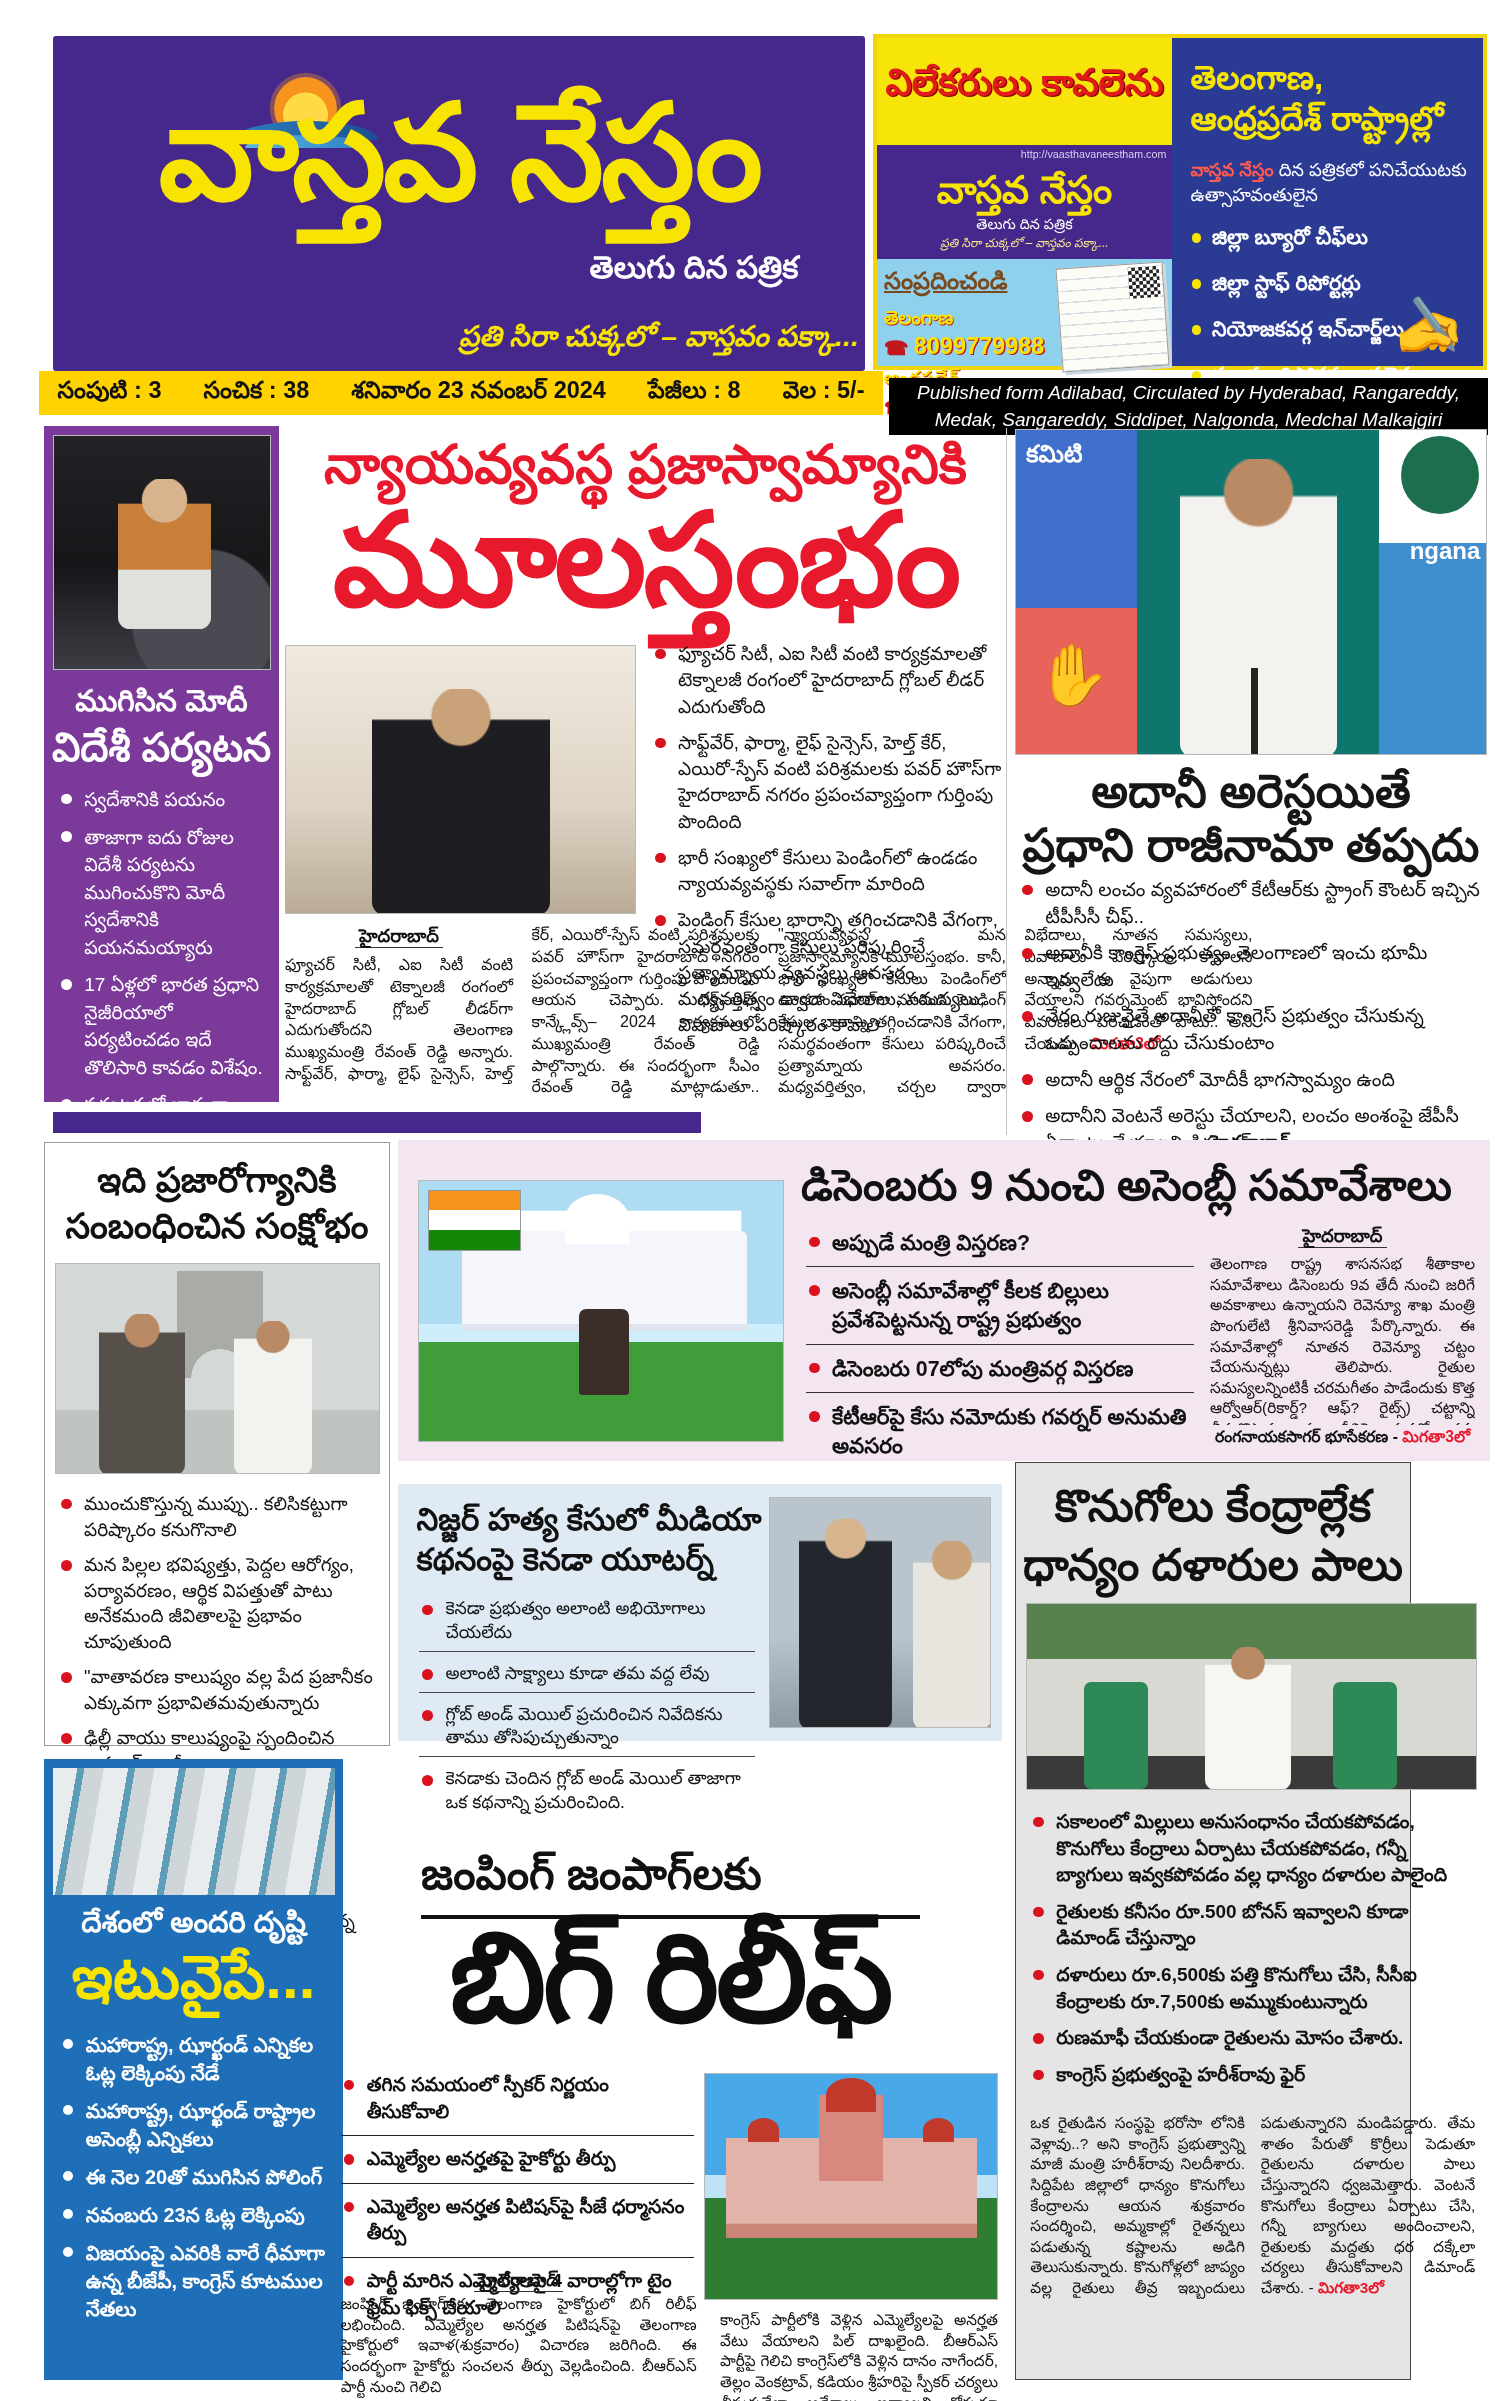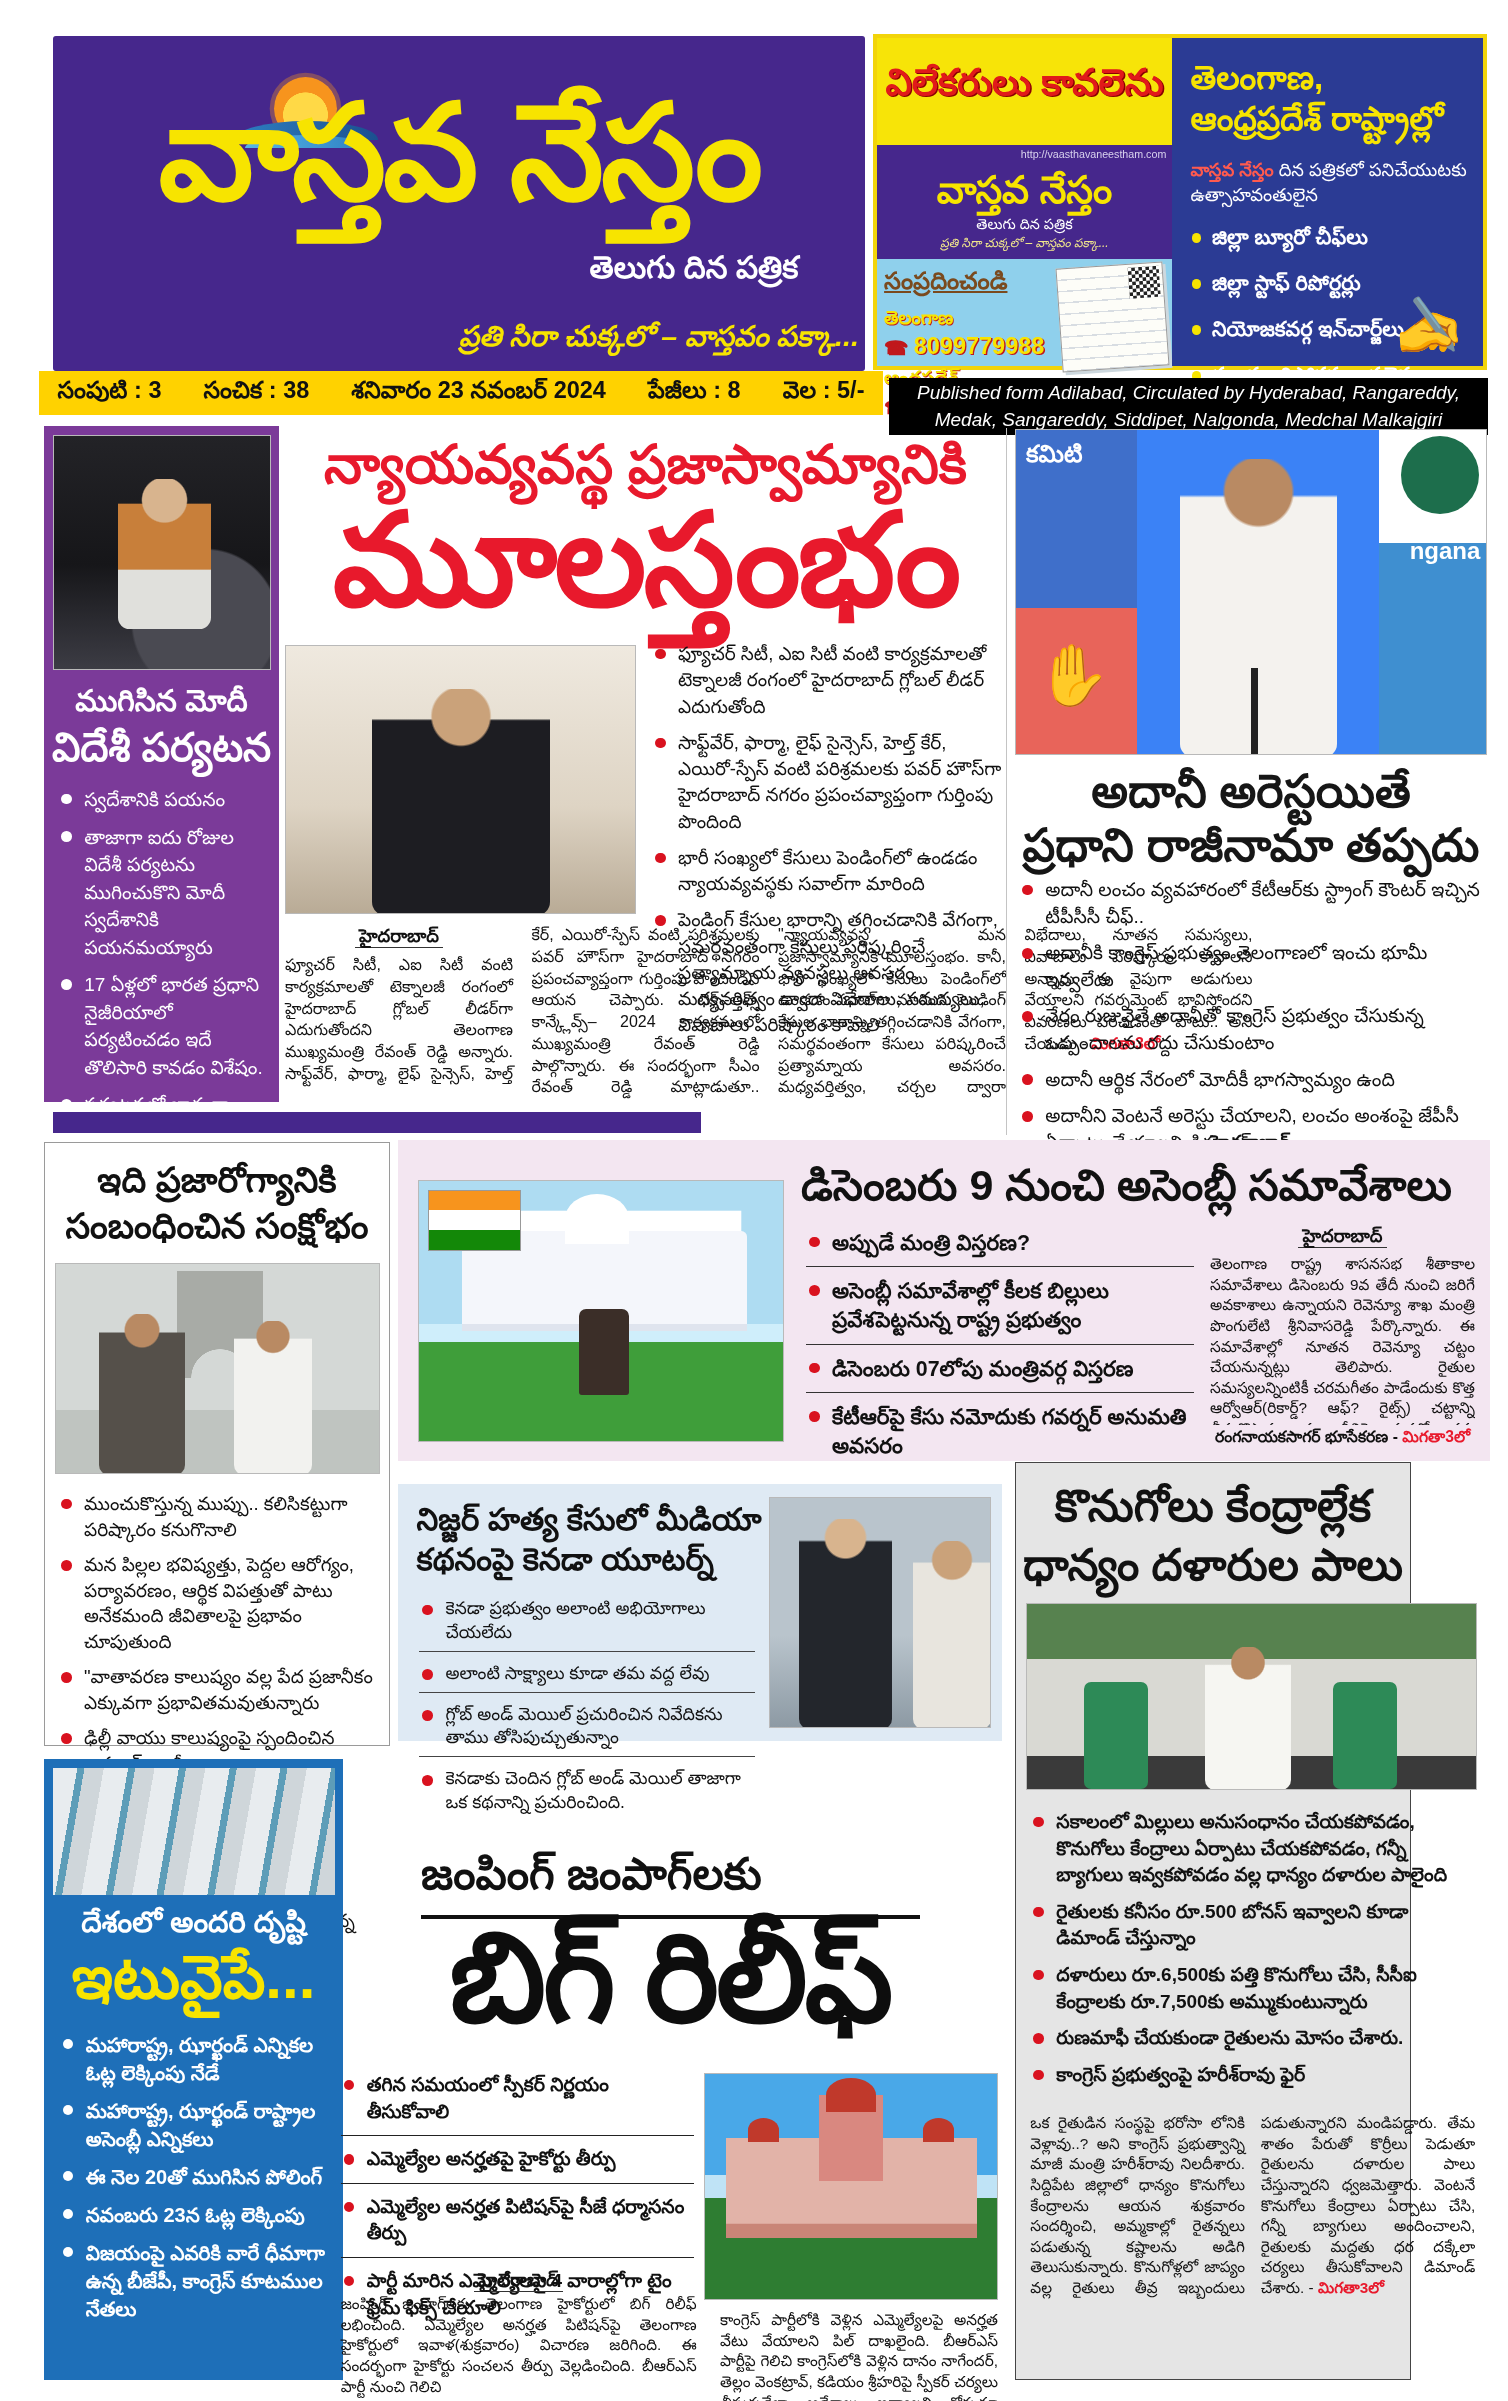--- a/index.html
+++ b/index.html
@@ -95,21 +95,21 @@
       background:linear-gradient(180deg,#efe9df 0%, #ded4c4 60%, #b9ab96 100%); }
   .cm-fig { position:absolute; left:86px; top:43px; width:178px; height:227px;
       background:radial-gradient(circle at 50% 12%, #caa27a 0 13%, transparent 14%),
                  linear-gradient(180deg, transparent 13%, #1d1d22 14%); border-radius:14.3px; }
   .main-bullets { left:652px; top:641px; width:354px; font-size:18.5px; line-height:1.42; }
   .main-body { left:285px; top:924px; width:721px; height:180px; font-size:16px; line-height:1.36; text-align:justify;
                column-count:3; column-gap:18.5px; }
 
   
   .adani { left:1015px; top:428px; width:472px; height:709px; }
-  .adani-photo { left:0; top:1.4px; width:472px; height:326px; background:#3b82f6;text-align:center; }
+  .adani-photo { left:0; top:1.4px; width:472px; height:326px; background:#0f766e;text-align:center; }
   .ap-blue { position:absolute; left:0; top:0; width:121px; height:100%;
       background:linear-gradient(180deg,#3f6fca 0 55%, #e8645a 55% 100%); }
   .ap-label { position:absolute; left:10px; top:10px; color:#fff; font-size:24px; font-weight:bold; }
   .ap-hand { position:absolute; left:20px; bottom:43px; font-size:60px; }
   .ap-right { position:absolute; right:0; top:0; width:107px; height:100%;
       background:linear-gradient(180deg,#ffffff 0 35%, #3f8fd0 35% 100%); }
   .ap-green { position:absolute; right:7.1px; top:5.7px; width:78px; height:78px; border-radius:50%; background:#1d6e4c; }
   .ap-ngana { position:absolute; right:5.7px; top:107px; color:#fff; font-size:24px; font-weight:bold; }
   .ap-fig { position:absolute; left:164px; top:28.5px; width:157px; height:298px;
       background:radial-gradient(circle at 50% 11%, #b98a63 0 12%, transparent 13%),

